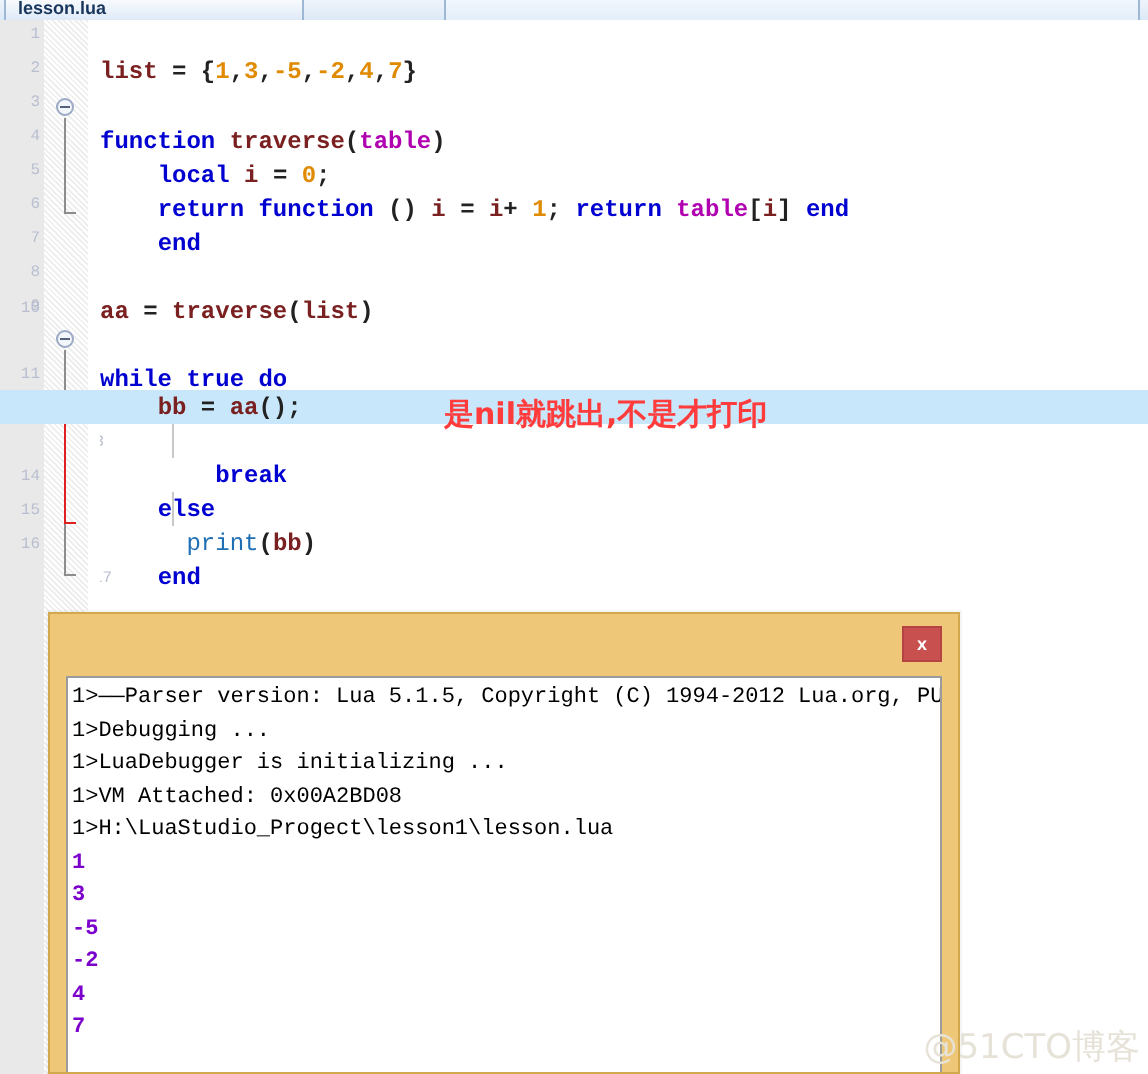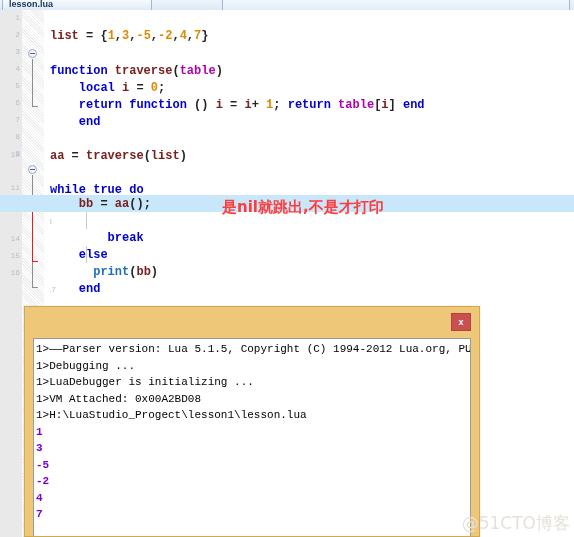--- a/index.html
+++ b/index.html
@@ -98,21 +98,21 @@
   }
   .hl-row{
     position:absolute;left:-50px;width:574px;height:17px;
     background:#c9e7fa;
   }
   .kw{color:#0000d0;font-weight:bold;}
   .id{color:#7a2020;font-weight:bold;}
   .num{color:#e08a00;font-weight:bold;}
   .pun{color:#222222;font-weight:bold;}
   .type{color:#b000b0;font-weight:bold;}
-  .fn{color:#1f6fb5;font-weight:bold;}
+  .fn{color:#1f6fb5;font-weight:normal;}
   .cursor{
     display:inline-block;width:2px;height:14px;background:#0000d0;
     vertical-align:-2px;
   }
   
   .iguide{
     position:absolute;width:1px;background:#c8c8c8;
   }
 
   

